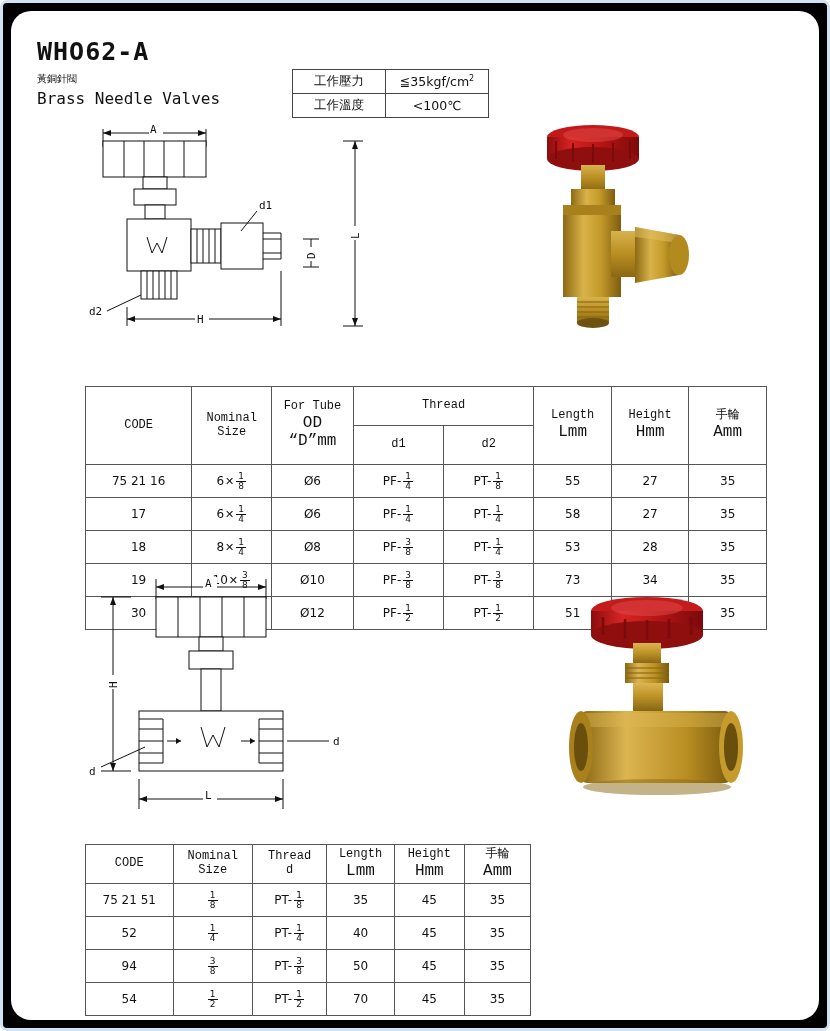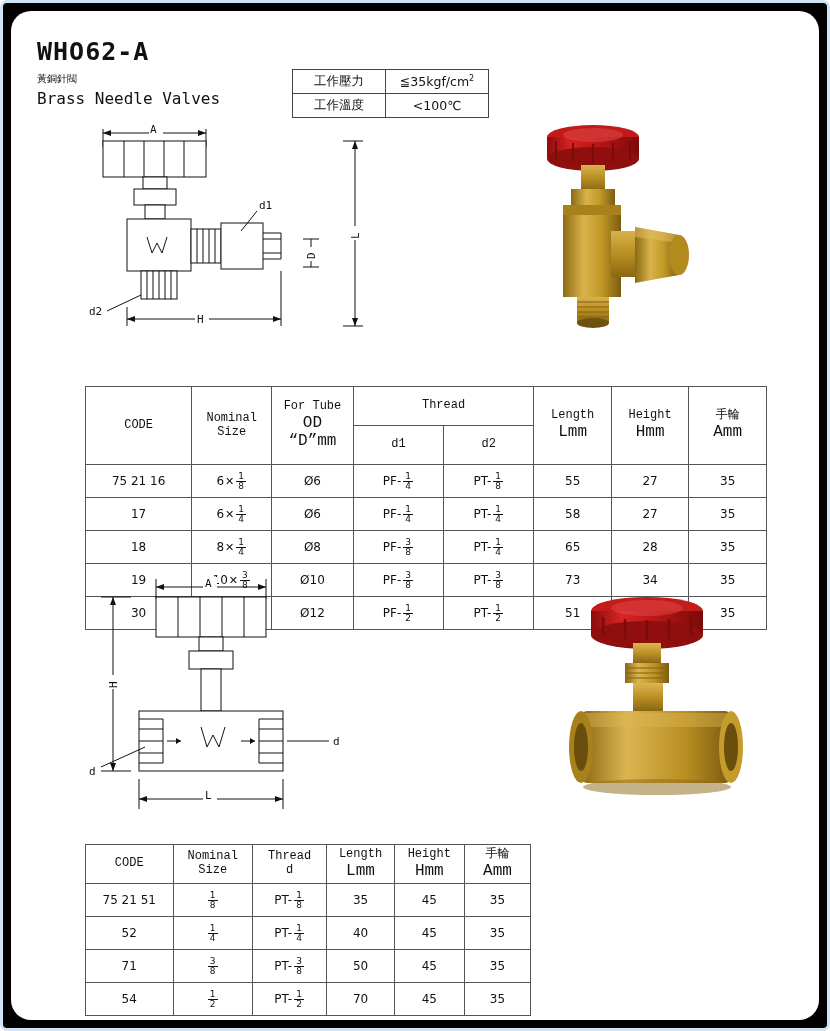--- a/index.html
+++ b/index.html
@@ -331,21 +331,21 @@
                 </span></span></td>
             <td class="c3">Ø8</td>
             <td class="c4"><span class="cell-inline">PF-<span class="frac">
                   <span class="n">3</span>
                   <span class="d">8</span>
                 </span></span></td>
             <td class="c5"><span class="cell-inline">PT-<span class="frac">
                   <span class="n">1</span>
                   <span class="d">4</span>
                 </span></span></td>
-            <td class="c6">65</td>
+            <td class="c6">53</td>
             <td class="c7">28</td>
             <td class="c8">35</td>
           </tr>
           <tr>
             <td class="c1">19</td>
             <td class="c2"><span class="cell-inline">10<b style="font-size:11px">✕</b><span class="frac">
                   <span class="n">3</span>
                   <span class="d">8</span>
                 </span></span></td>
             <td class="c3">Ø10</td>
@@ -546,21 +546,21 @@
             <td class="c2"><span class="frac"><span class="n">1</span><span class="d">4</span></span></td>
             <td class="c3"><span class="cell-inline">PT-<span class="frac">
                   <span class="n">1</span>
                   <span class="d">4</span>
                 </span></span></td>
             <td class="c4">40</td>
             <td class="c5">45</td>
             <td class="c6">35</td>
           </tr>
           <tr>
-            <td class="c1">71</td>
+            <td class="c1">94</td>
             <td class="c2"><span class="frac"><span class="n">3</span><span class="d">8</span></span></td>
             <td class="c3"><span class="cell-inline">PT-<span class="frac">
                   <span class="n">3</span>
                   <span class="d">8</span>
                 </span></span></td>
             <td class="c4">50</td>
             <td class="c5">45</td>
             <td class="c6">35</td>
           </tr>
           <tr>

